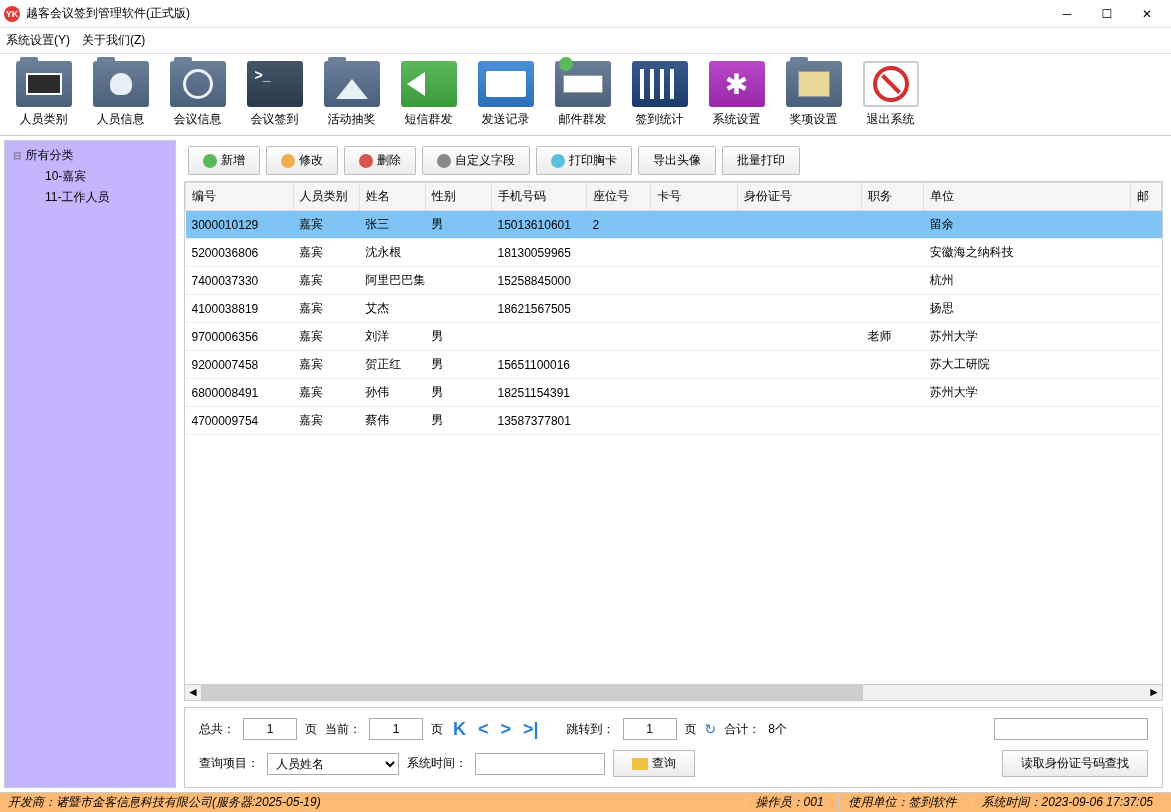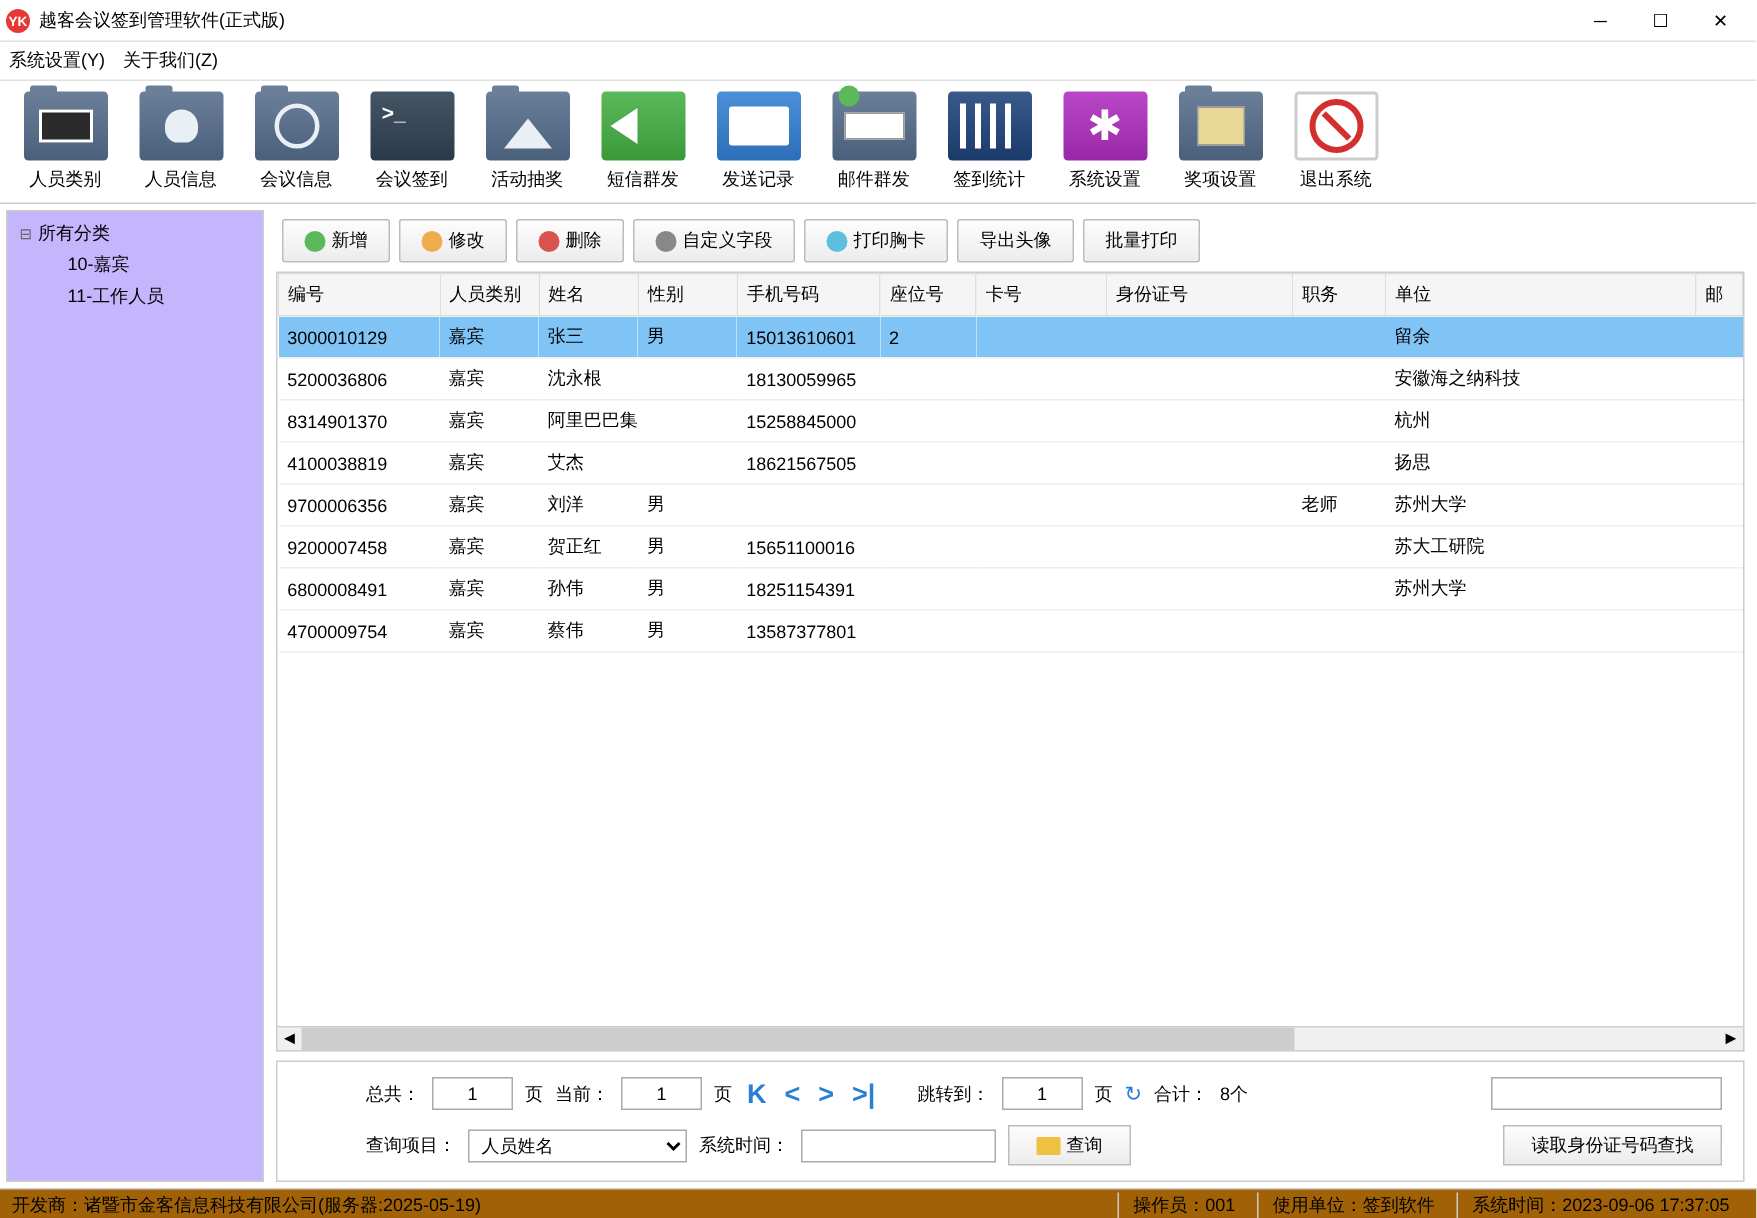--- a/index.html
+++ b/index.html
@@ -52,29 +52,29 @@
 .ai-print{background:#5bc0de;}
 .tablewrap{flex:1;border:1px solid #ccc;margin:0 4px;overflow:auto;background:#fff;position:relative;}
 table{width:100%;border-collapse:collapse;table-layout:fixed;}
 th{background:#f5f5f5;border:1px solid #ddd;padding:5px 6px;text-align:left;font-weight:normal;position:sticky;top:0;}
 td{border-bottom:1px solid #eee;padding:5px 6px;white-space:nowrap;overflow:hidden;}
 tr.sel td{background:#7fc4f5;}
 .hscroll{height:16px;border:1px solid #ccc;border-top:none;margin:0 4px;background:#f0f0f0;display:flex;}
 .hscroll .track{flex:1;position:relative;}
 .hscroll .thumb{position:absolute;left:0;width:70%;height:100%;background:#cdcdcd;}
 .pager{border:1px solid #ccc;margin:6px 4px 0;padding:10px 14px;display:flex;flex-direction:column;gap:10px;}
-.prow{display:flex;align-items:center;gap:8px;margin-left:45px;}
+.prow{display:flex;align-items:center;gap:8px;}
 .pinput{width:54px;height:22px;border:1px solid #aaa;padding:0 4px;text-align:center;}
 .pinput.wide{width:154px;text-align:left;}
-.pselect{width:146px;height:22px;border:1px solid #aaa;background:#fff;padding:0 4px;}
+.pselect{width:132px;height:22px;border:1px solid #aaa;background:#fff;padding:0 4px;}
 .pbtn{padding:4px 18px;background:linear-gradient(#fdfdfd,#ececec);border:1px solid #bbb;cursor:pointer;}
 .navbtn{color:#2a7fd4;font-size:18px;font-weight:bold;cursor:pointer;padding:0 2px;}
 .goicon{color:#2a7fd4;font-size:14px;cursor:pointer;}
 .foldericon{display:inline-block;width:16px;height:12px;background:#f0c040;border-radius:1px;margin-right:4px;vertical-align:middle;}
-.statusbar{height:20px;border-top:1px solid #ccc;background:#a16207;display:flex;align-items:flex-end;padding:0 8px;font-size:12px;gap:4px;}
+.statusbar{height:20px;border-top:1px solid #ccc;background:#fdba74;display:flex;align-items:center;padding:0 8px;font-size:12px;gap:4px;font-style:italic;}
 .statusbar .cell{border-left:1px solid #ccc;padding:0 10px;}
 .statusbar .cell:first-child{border-left:none;padding-left:0;flex:0 0 auto;}
 .spacer{flex:1;}
 </style>
 </head>
 <body>
 
 <div class="titlebar">
   <div class="logo">YK</div>
   <div class="title">越客会议签到管理软件(正式版)</div>
@@ -229,21 +229,21 @@
               <td></td>
               <td>18130059965</td>
               <td></td>
               <td></td>
               <td></td>
               <td></td>
               <td>安徽海之纳科技</td>
               <td></td>
             </tr>
             <tr>
-              <td>8314901370</td>
+              <td>7400037330</td>
               <td>嘉宾</td>
               <td>阿里巴巴集</td>
               <td></td>
               <td>15258845000</td>
               <td></td>
               <td></td>
               <td></td>
               <td></td>
               <td>杭州</td>
               <td></td>

